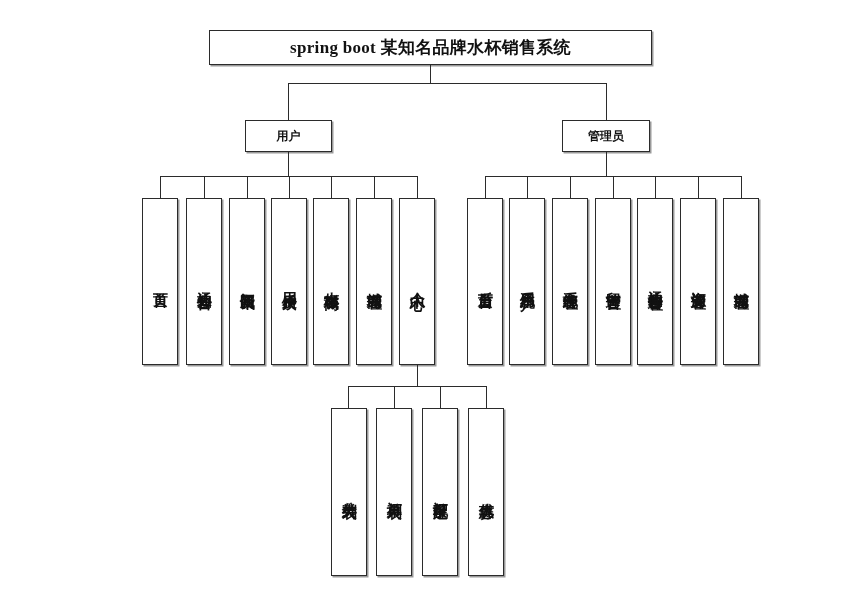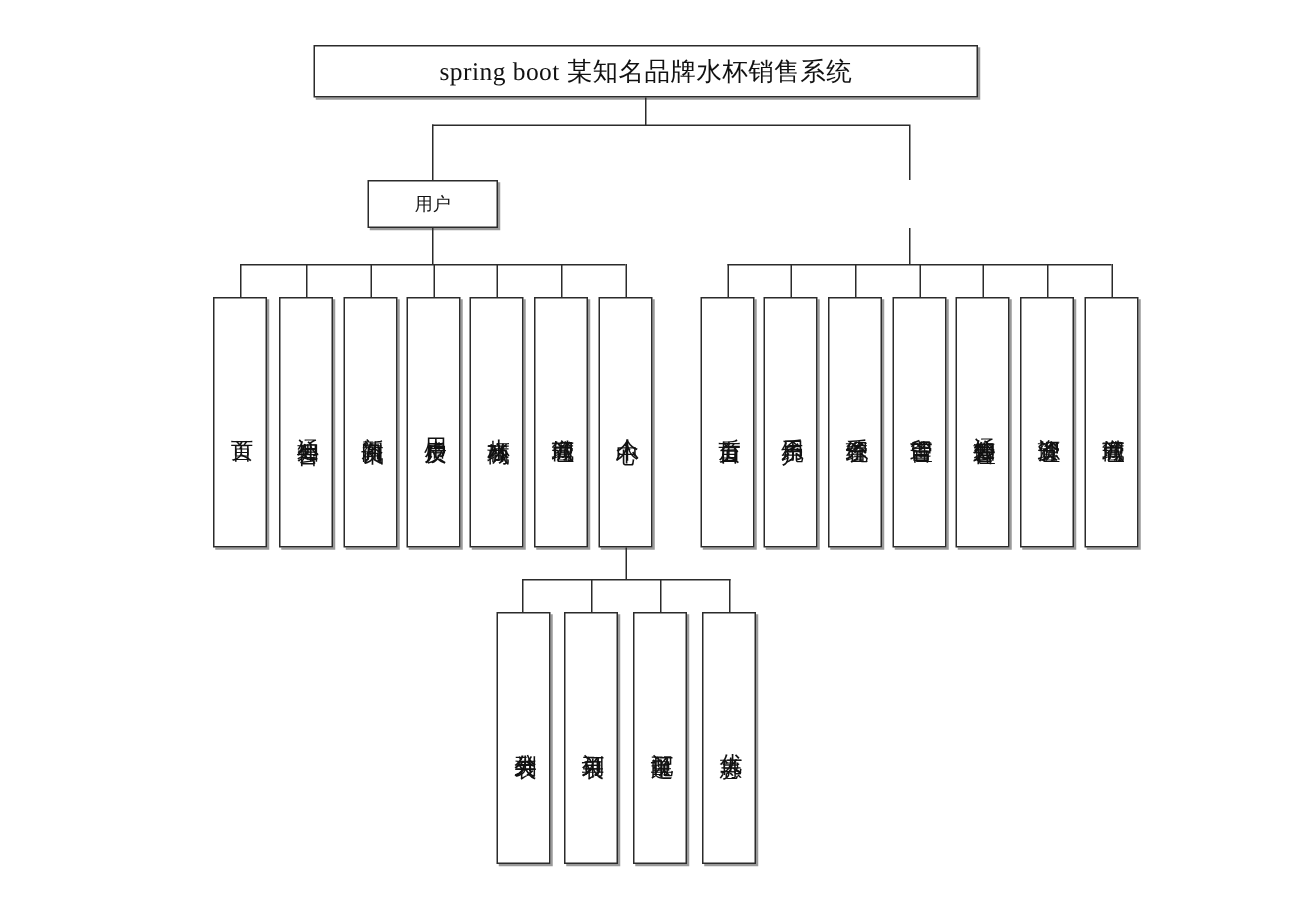--- a/index.html
+++ b/index.html
@@ -7,20 +7,21 @@
     padding: 0;
     background: #ffffff;
   }
   #canvas {
     position: relative;
     width: 769px;
     height: 605px;
     background: #ffffff;
     font-family: "Liberation Serif", "DejaVu Serif", serif;
     overflow: hidden;
+    font-weight: bold;
   }
 
   
   .node {
     position: absolute;
     box-sizing: border-box;
     background: #ffffff;
     border: 1px solid #2b2b2b;
     box-shadow: 1.5px 1.5px 0 0 #9a9a9a;
     display: flex;
@@ -78,20 +79,23 @@
 
   <div class="ln v" style="left:430px; top:65px; height:19px;"></div>
   <div class="ln h" style="left:288px; top:83px; width:318px;"></div>
   <div class="ln v" style="left:288px; top:83px; height:37px;"></div>
   <div class="ln v" style="left:606px; top:83px; height:37px;"></div>
 
   <div class="node role" style="left:245px; top:120px; width:87px; height:32px;">
     <span>用户</span>
   </div>
 
+  <div class="node role" style="left:562px; top:120px; width:88px; height:32px;">
+    <span>管理员</span>
+  </div>
 
   <div class="ln v" style="left:288px; top:152px; height:24px;"></div>
   <div class="ln h" style="left:160px; top:176px; width:257px;"></div>
   <div class="ln v" style="left:160px; top:176px; height:22px;"></div>
   <div class="ln v" style="left:204px; top:176px; height:22px;"></div>
   <div class="ln v" style="left:247px; top:176px; height:22px;"></div>
   <div class="ln v" style="left:289px; top:176px; height:22px;"></div>
   <div class="ln v" style="left:331px; top:176px; height:22px;"></div>
   <div class="ln v" style="left:374px; top:176px; height:22px;"></div>
   <div class="ln v" style="left:417px; top:176px; height:22px;"></div>

